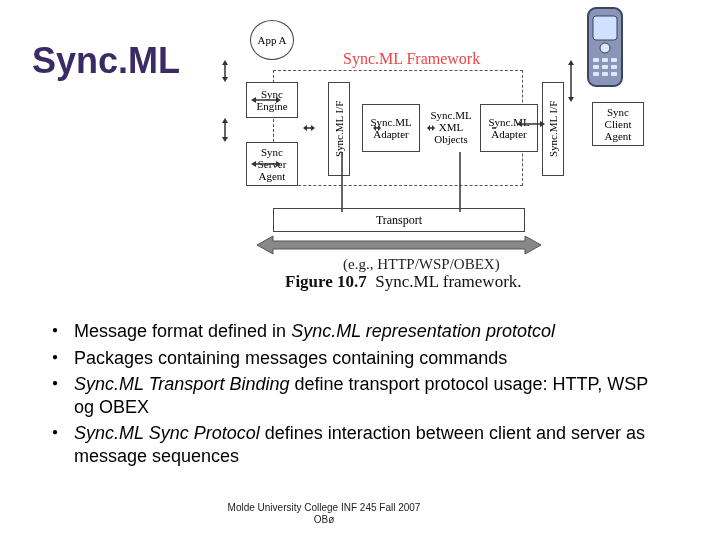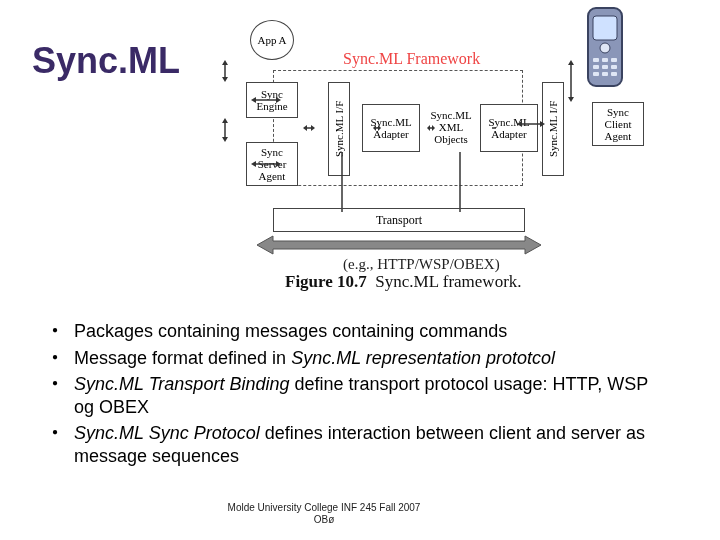--- a/index.html
+++ b/index.html
@@ -142,22 +142,22 @@
     </svg>
     <div class="under-label" style="left:178px;top:236px;">(e.g., HTTP/WSP/OBEX)</div>
 
     <div class="caption" style="left:120px;top:252px;">
       <b>Figure 10.7</b>
       &nbsp;<span>Sync.ML framework.</span>
     </div>
   </div>
 
   <ul class="bullets">
+    <li><span>Message format defined in </span><i>Sync.ML representation prototcol</i><span></span></li>
     <li><span>Packages containing messages containing commands</span></li>
-    <li><span>Message format defined in </span><i>Sync.ML representation prototcol</i><span></span></li>
     <li><i>Sync.ML Transport Binding</i><span> define transport protocol usage: HTTP, WSP og OBEX</span></li>
     <li><i>Sync.ML Sync Protocol</i><span> defines interaction between client and server as message sequences</span></li>
   </ul>
 
   <div class="footer">
     <span>Molde University College INF 245 Fall 2007</span><br>
     <span>OBø</span>
   </div>
 
 </div>

